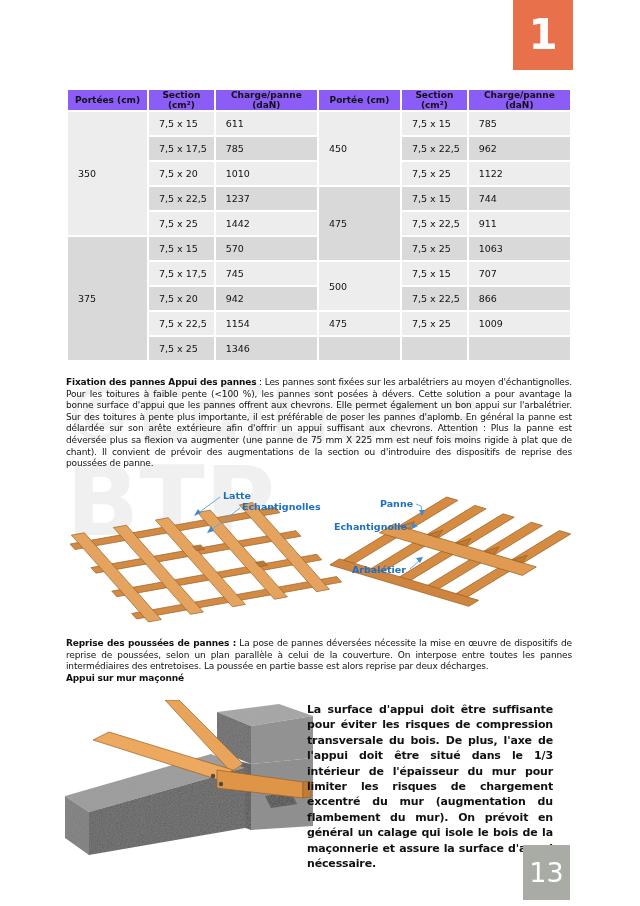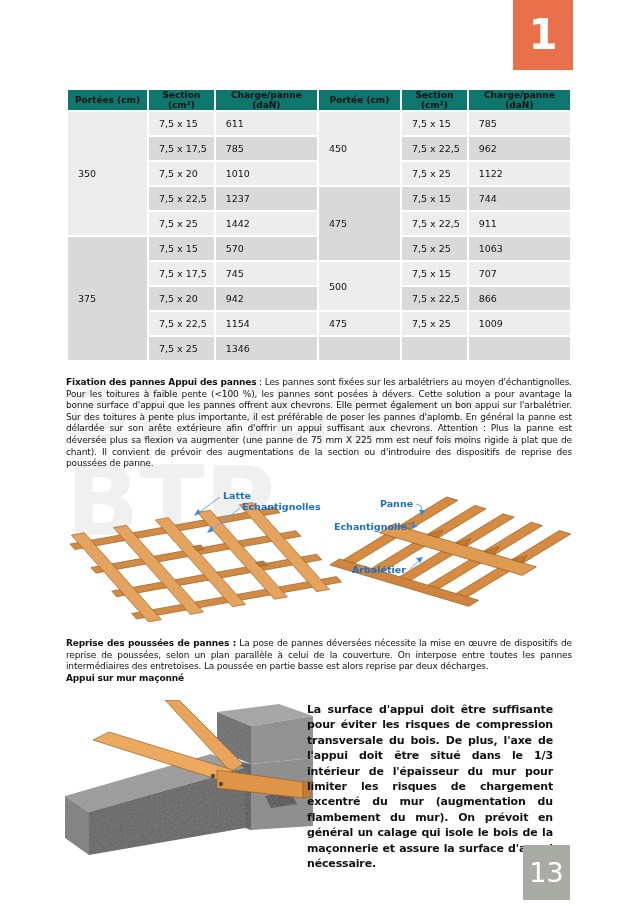--- a/index.html
+++ b/index.html
@@ -13,21 +13,21 @@
   
   .header-bar{position:absolute;left:0;top:8px;width:640px;height:62px;background:#b5b8b2;
               border-radius:14px 14px 0 0;}
   .header-title{position:absolute;left:65px;top:40px;color:#fff;font-weight:bold;font-size:15px;}
   .chapter-box{position:absolute;left:513px;top:0;width:60px;height:70px;background:#e8714c;
                display:flex;align-items:center;justify-content:center;}
   .chapter-box span{color:#fff;font-size:42px;font-weight:bold;line-height:1;}
   
   .tblwrap{position:absolute;left:66px;top:88px;width:506px;}
   table{border-collapse:separate;border-spacing:2px;width:506px;table-layout:fixed;}
-  th{background:#0f766e;font-size:9px;font-weight:bold;height:20px;text-align:center;
+  th{background:#8b5cf6;font-size:9px;font-weight:bold;height:20px;text-align:center;
      padding:0 1px;color:#111;overflow:hidden;}
   td{font-size:9.5px;height:23px;padding:0 2px 0 10px;vertical-align:middle;overflow:hidden;margin-left:24px;}
   td.light{background:#ededed;} td.dark{background:#d9d9d9;}
   
   .para{position:absolute;text-align:justify;font-size:9px;line-height:11.6px;
         letter-spacing:-0.15px;margin:0;}
   .p1{left:66px;top:377px;width:506px;}
   .p2{left:66px;top:638px;width:506px;}
   .p3{left:307px;top:702px;width:246px;line-height:15.4px;font-size:11px;font-weight:bold;}
   .bold-line{font-weight:bold;}

